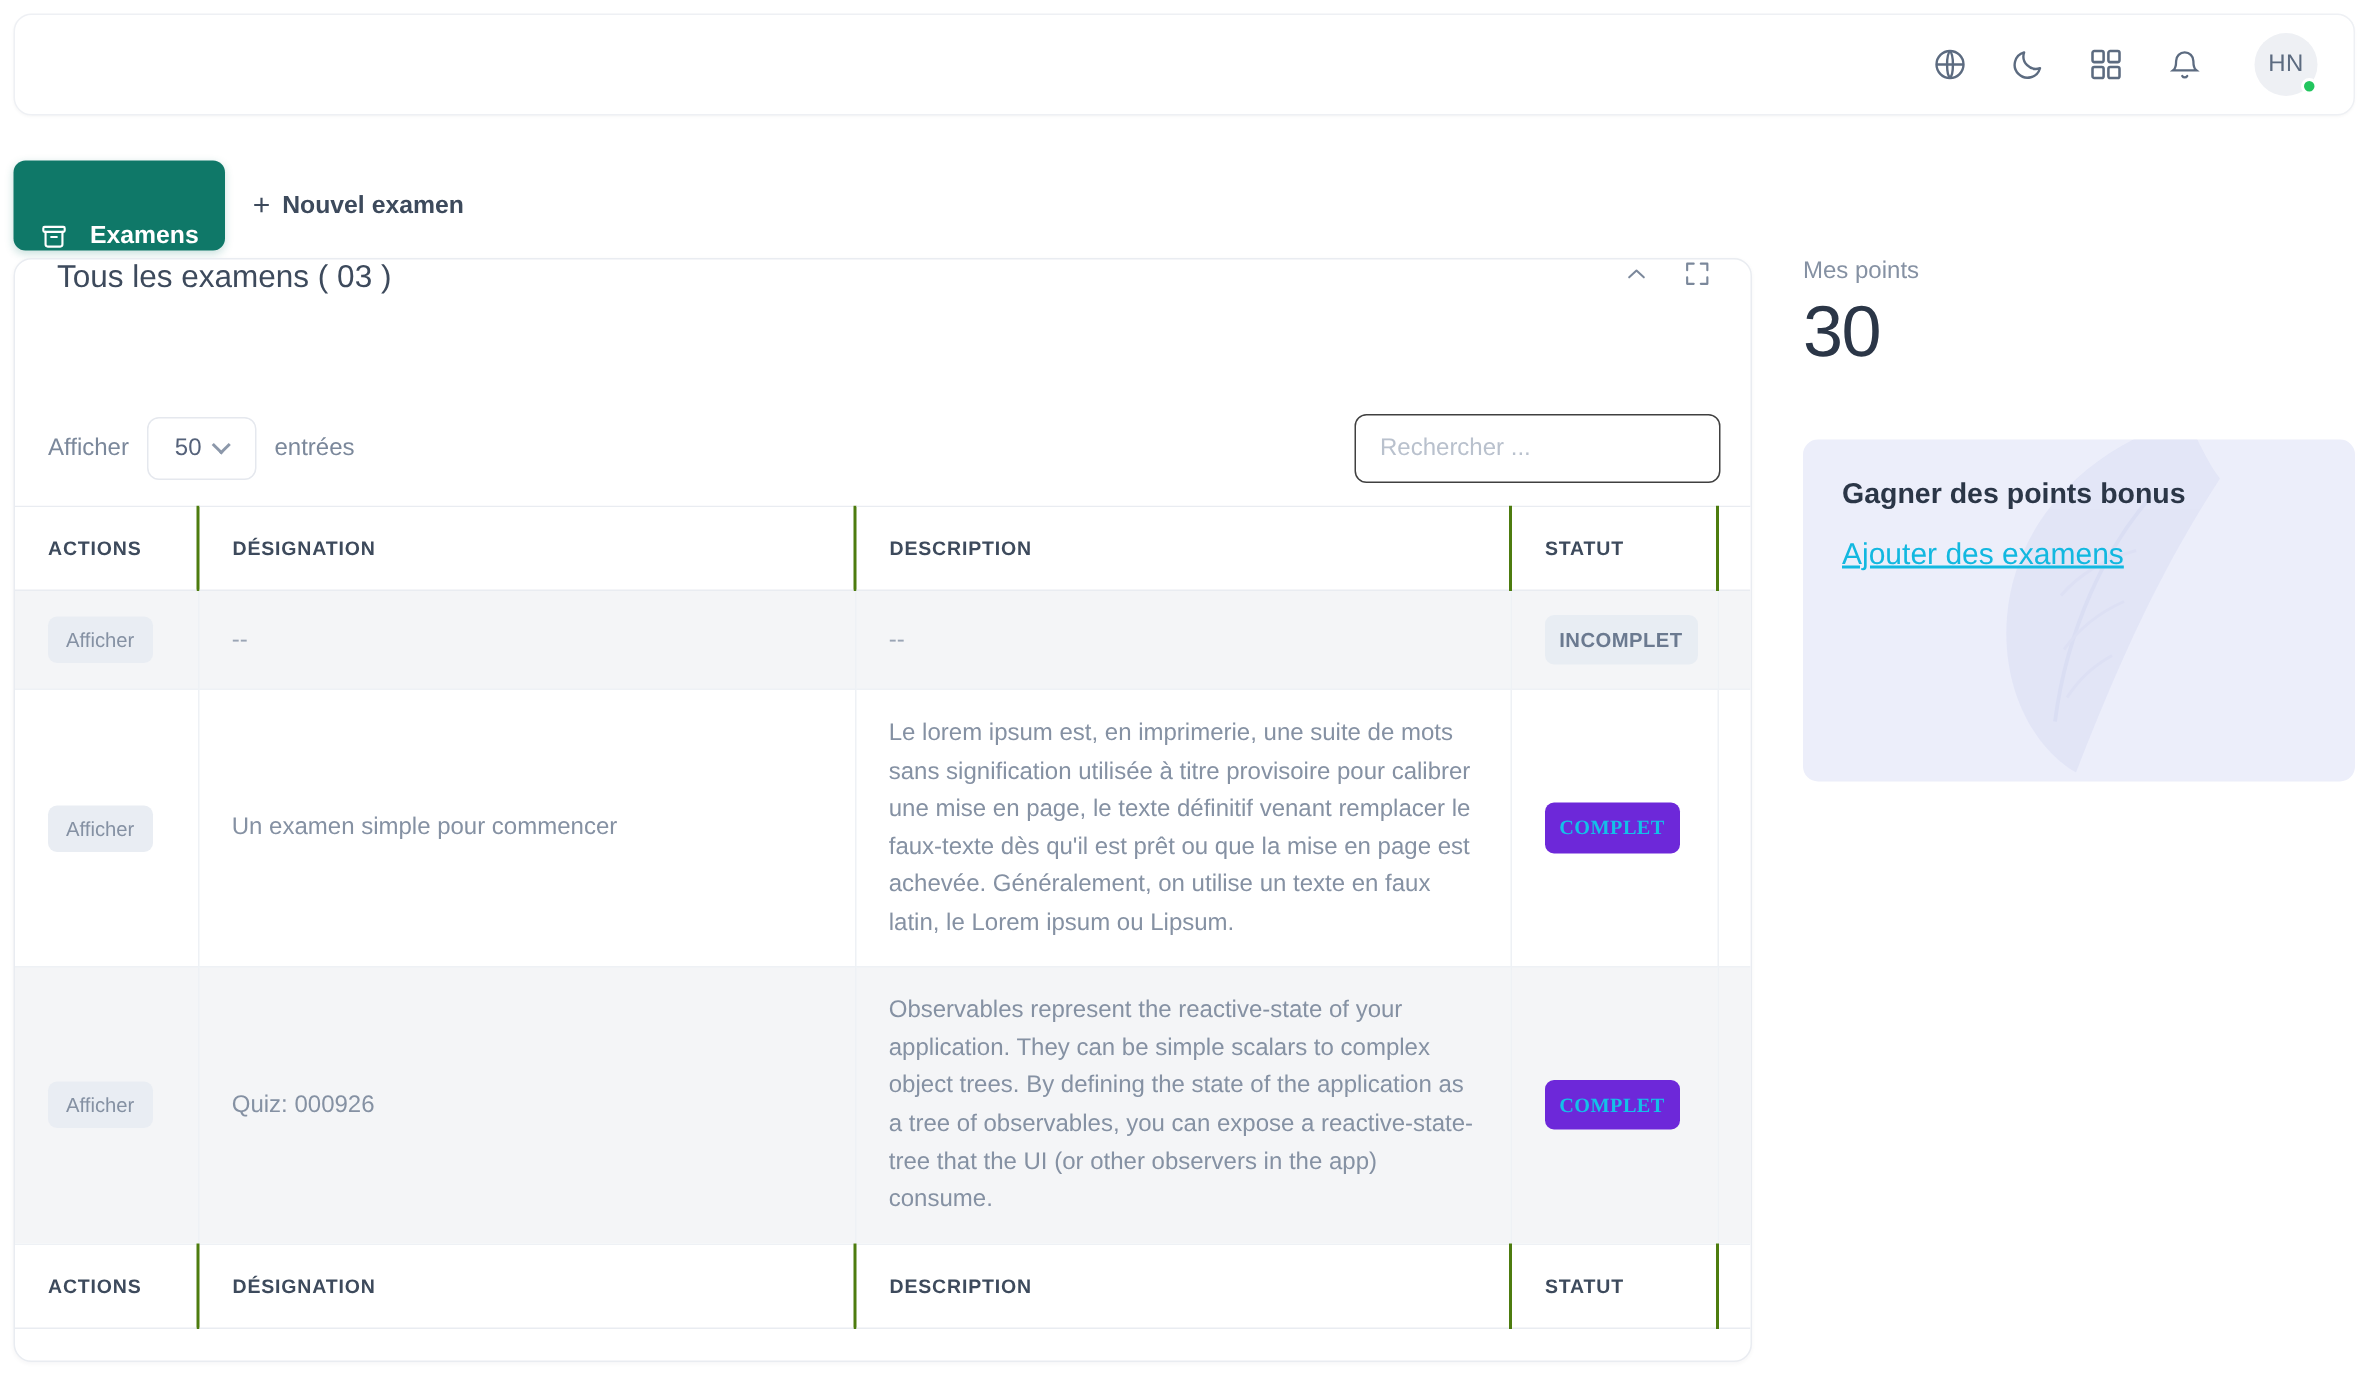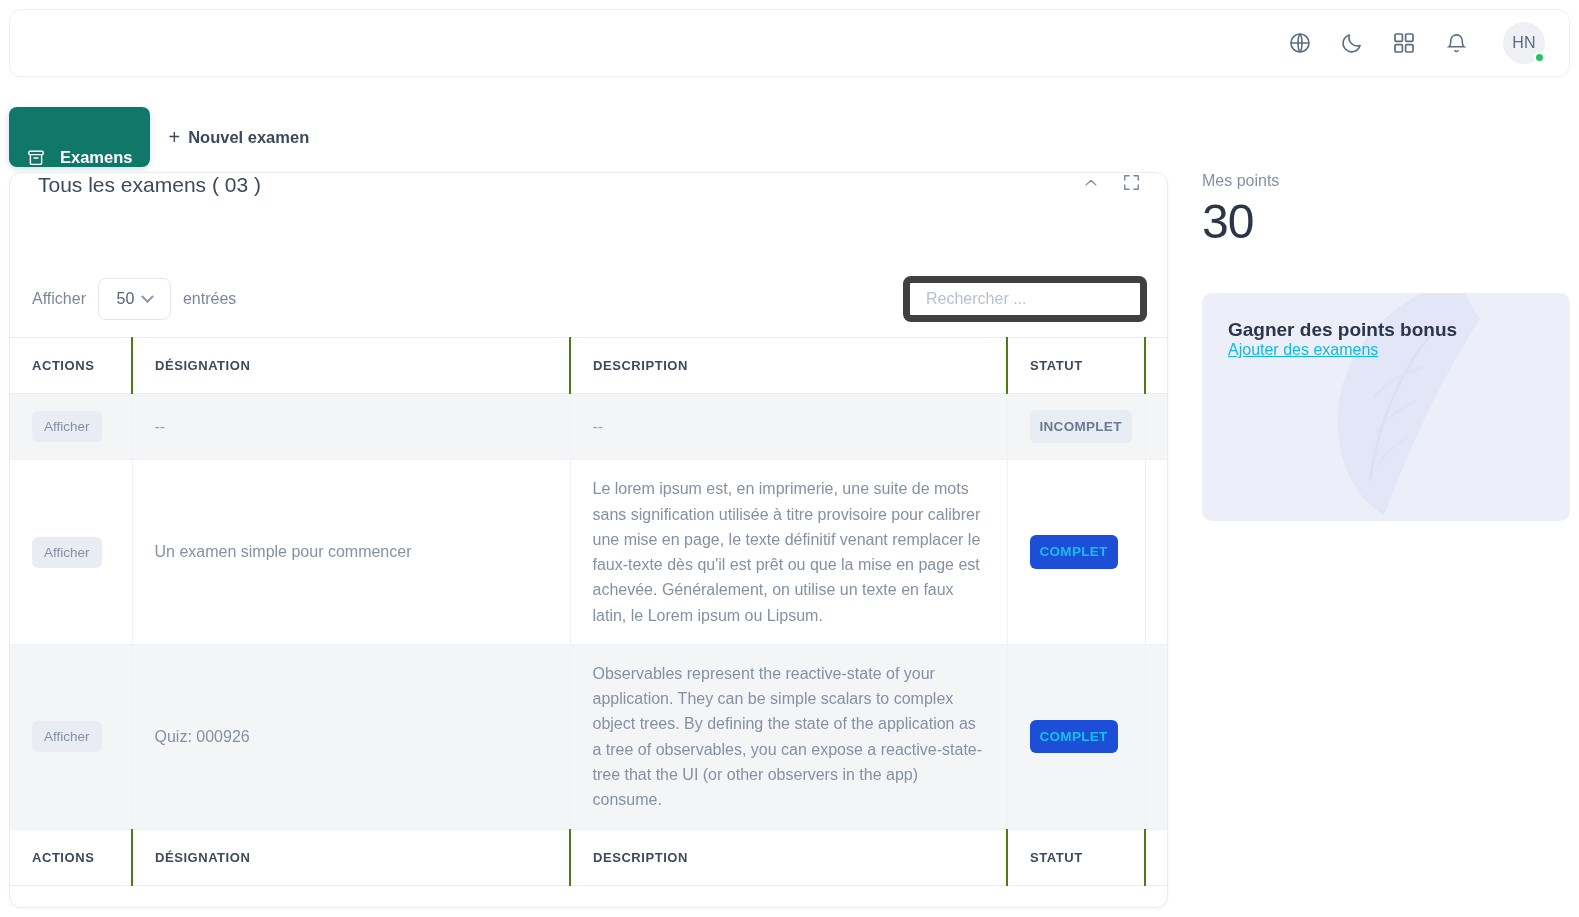--- a/index.html
+++ b/index.html
@@ -115,21 +115,21 @@
     height: 42px; min-width: 73px;
     border: 1px solid #e5e8ee; border-radius: 8px;
     display: flex; align-items: center; justify-content: center; gap: 9px;
     font-size: 16px; color: #55627a;
     background: #fff; cursor: pointer;
     padding: 0 12px;
   }
   .caret { width: 9px; height: 9px; border-right: 2px solid #8c98aa; border-bottom: 2px solid #8c98aa; transform: rotate(45deg) translate(-2px,-2px); }
   .search-input {
     width: 244px; height: 46px;
-    border: 7px solid #404040; border-radius: 8px;
+    border: 1px solid #404040; border-radius: 8px;
     padding: 0 16px;
     font-size: 16px; color: #3d4a5c;
     font-family: "Liberation Sans", sans-serif;
     background: #fff;
     outline: none;
   }
   .search-input::placeholder { color: #b9c1cd; }
 
   
   .table-wrap { width: 100%; overflow: hidden; }
@@ -175,21 +175,21 @@
   }
   .badge {
     display: inline-block;
     border-radius: 6px;
     padding: 6px 10px;
     font-size: 13.5px;
     font-weight: bold;
     letter-spacing: .3px;
   }
   .badge-incomplet { background: #e8edf3; color: #6b7a90; }
-  .badge-complet { background: #1d4ed8; color: #14c0e8; }
+  .badge-complet { background: #6d28d9; color: #14c0e8; font-family: Liberation Serif, serif; }
   .desc-cell { color: #8591a3; }
   .dash { color: #9aa5b5; }
 
   
   .table-foot {
     display: flex; align-items: center; justify-content: space-between;
     padding: 22px 20px 0 22px;
     font-size: 15.5px; color: #aab3c0;
   }
   .pagination { display: flex; align-items: center; gap: 10px; }
@@ -221,21 +221,22 @@
     right: 52px; top: -22px;
     width: 210px; height: 250px;
     opacity: .5;
     pointer-events: none;
   }
   .bonus-title { position: relative; font-size: 19px; font-weight: bold; color: #2b3647; }
   .bonus-text { position: relative; font-size: 16px; color: #7b889b; line-height: 1.62; }
   .bonus-link {
     position: relative;
     display: inline-block;
-    font-size: 16px; color: #12b8e0;
+    margin-top: 18px;
+    font-size: 20px; color: #12b8e0;
     text-decoration: underline;
     cursor: pointer;
   }
 </style>
 </head>
 <body>
 
 <div class="page">
 
   <div class="topbar">

